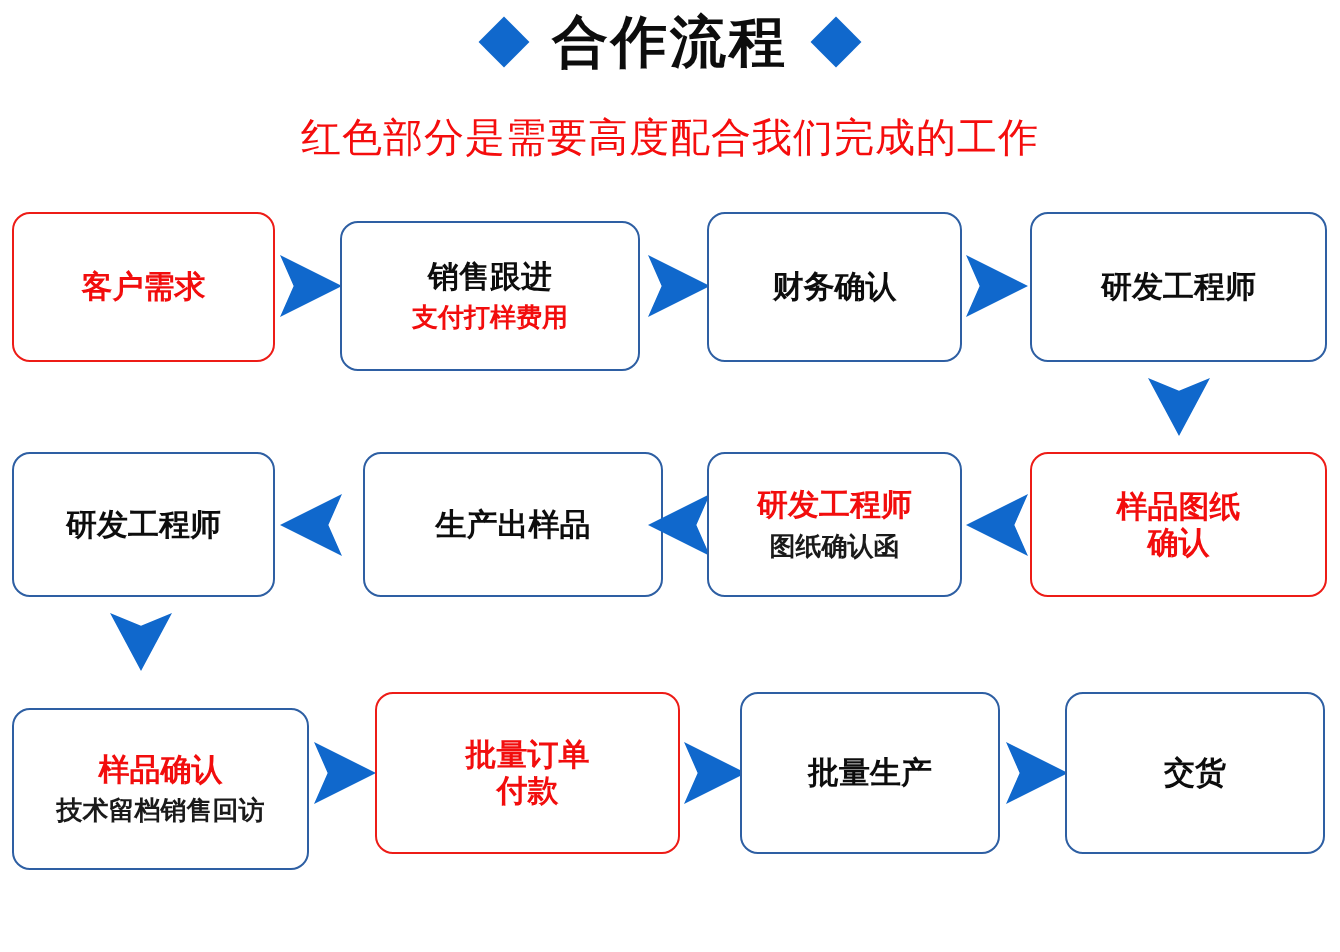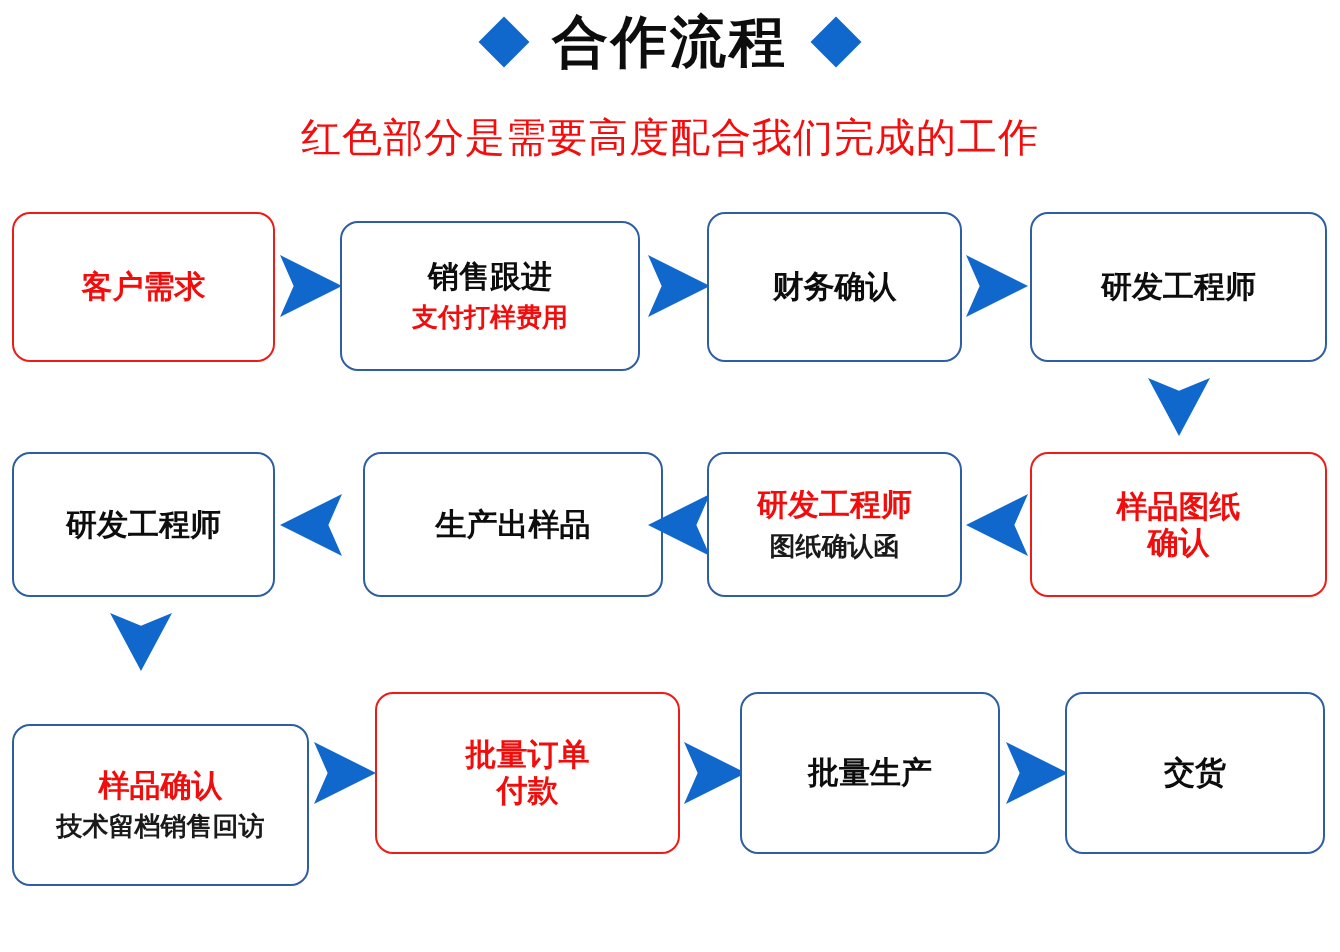--- a/index.html
+++ b/index.html
@@ -182,21 +182,21 @@
 
   <div class="arrow left" style="left:966px; top:494px; width:62px; height:62px;"></div>
 
   <div class="node red" style="left:1030px; top:452px; width:297px; height:145px;">
     <div class="main red">样品图纸
 确认</div>
   </div>
 
   <div class="arrow down" style="left:110px; top:613px; width:62px; height:58px;"></div>
 
-  <div class="node" style="left:12px; top:724px; width:297px; height:162px;">
+  <div class="node" style="left:12px; top:708px; width:297px; height:162px;">
     <div class="main red">样品确认</div>
     <div class="sub">技术留档销售回访</div>
   </div>
 
   <div class="arrow right" style="left:314px; top:742px; width:62px; height:62px;"></div>
 
   <div class="node red" style="left:375px; top:692px; width:305px; height:162px;">
     <div class="main red">批量订单
 付款</div>
   </div>

